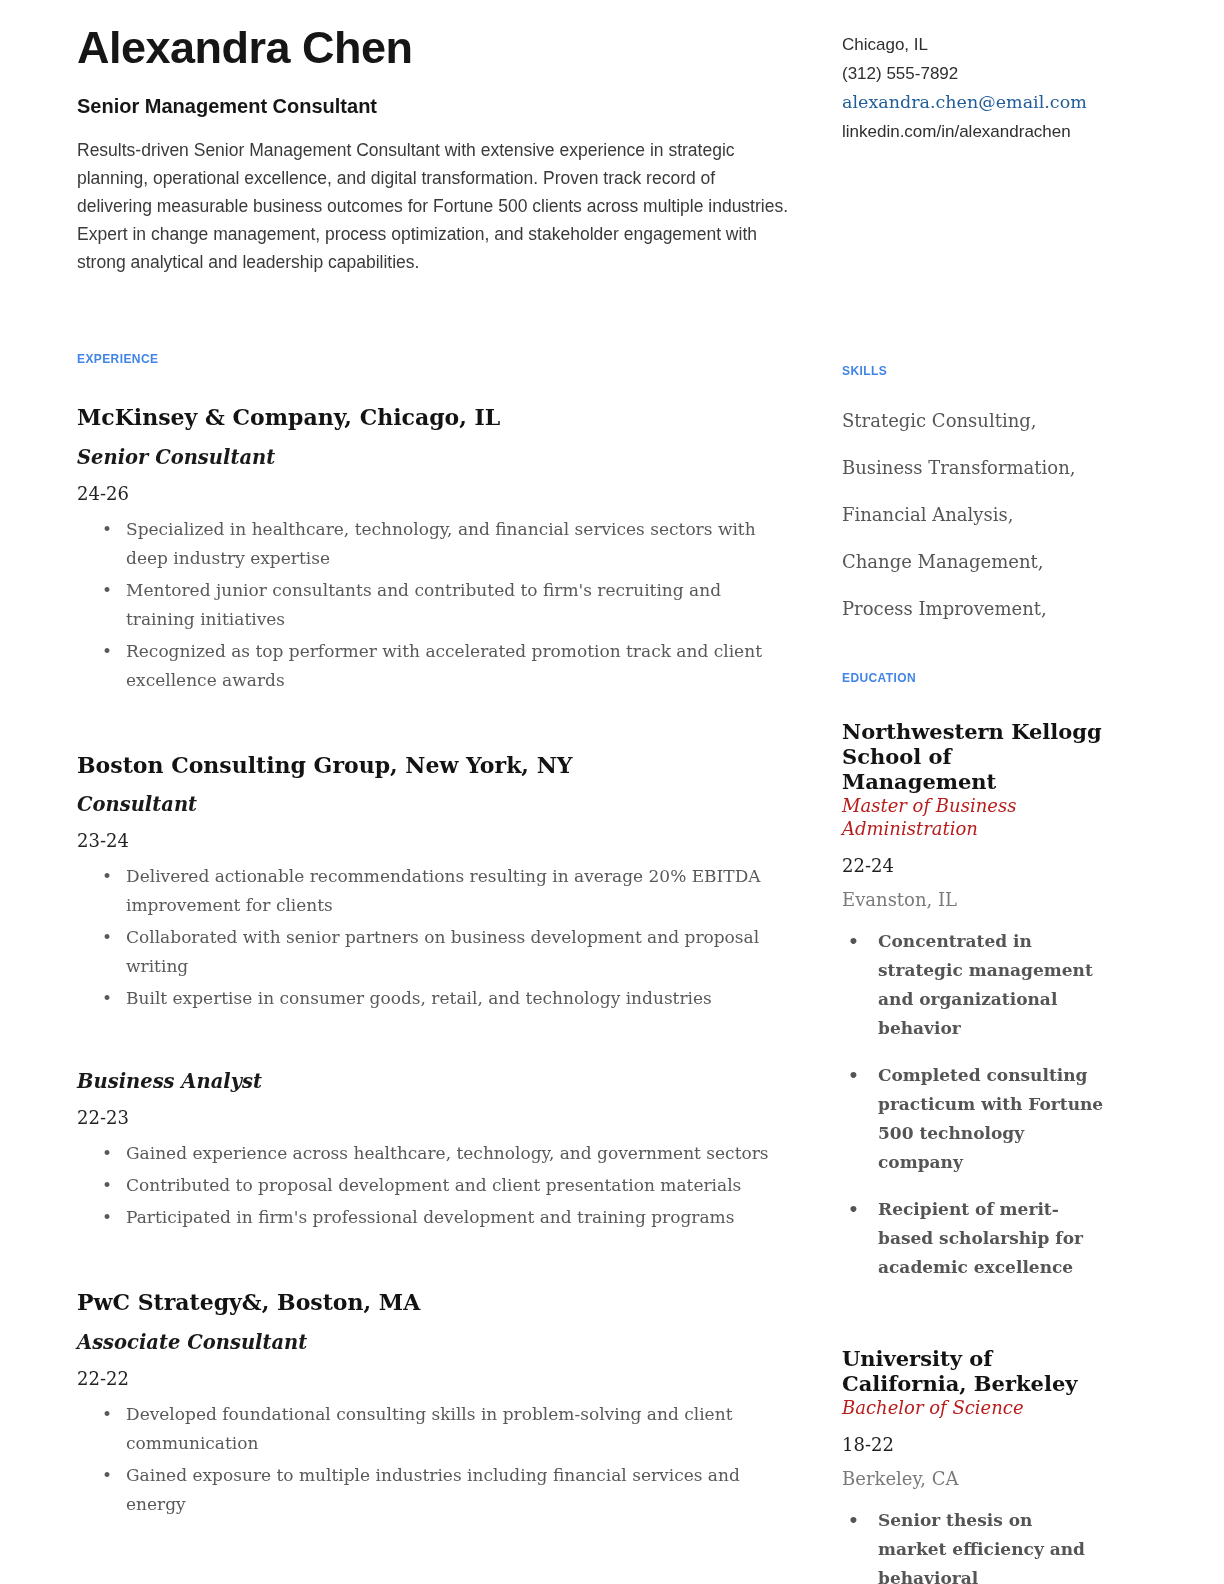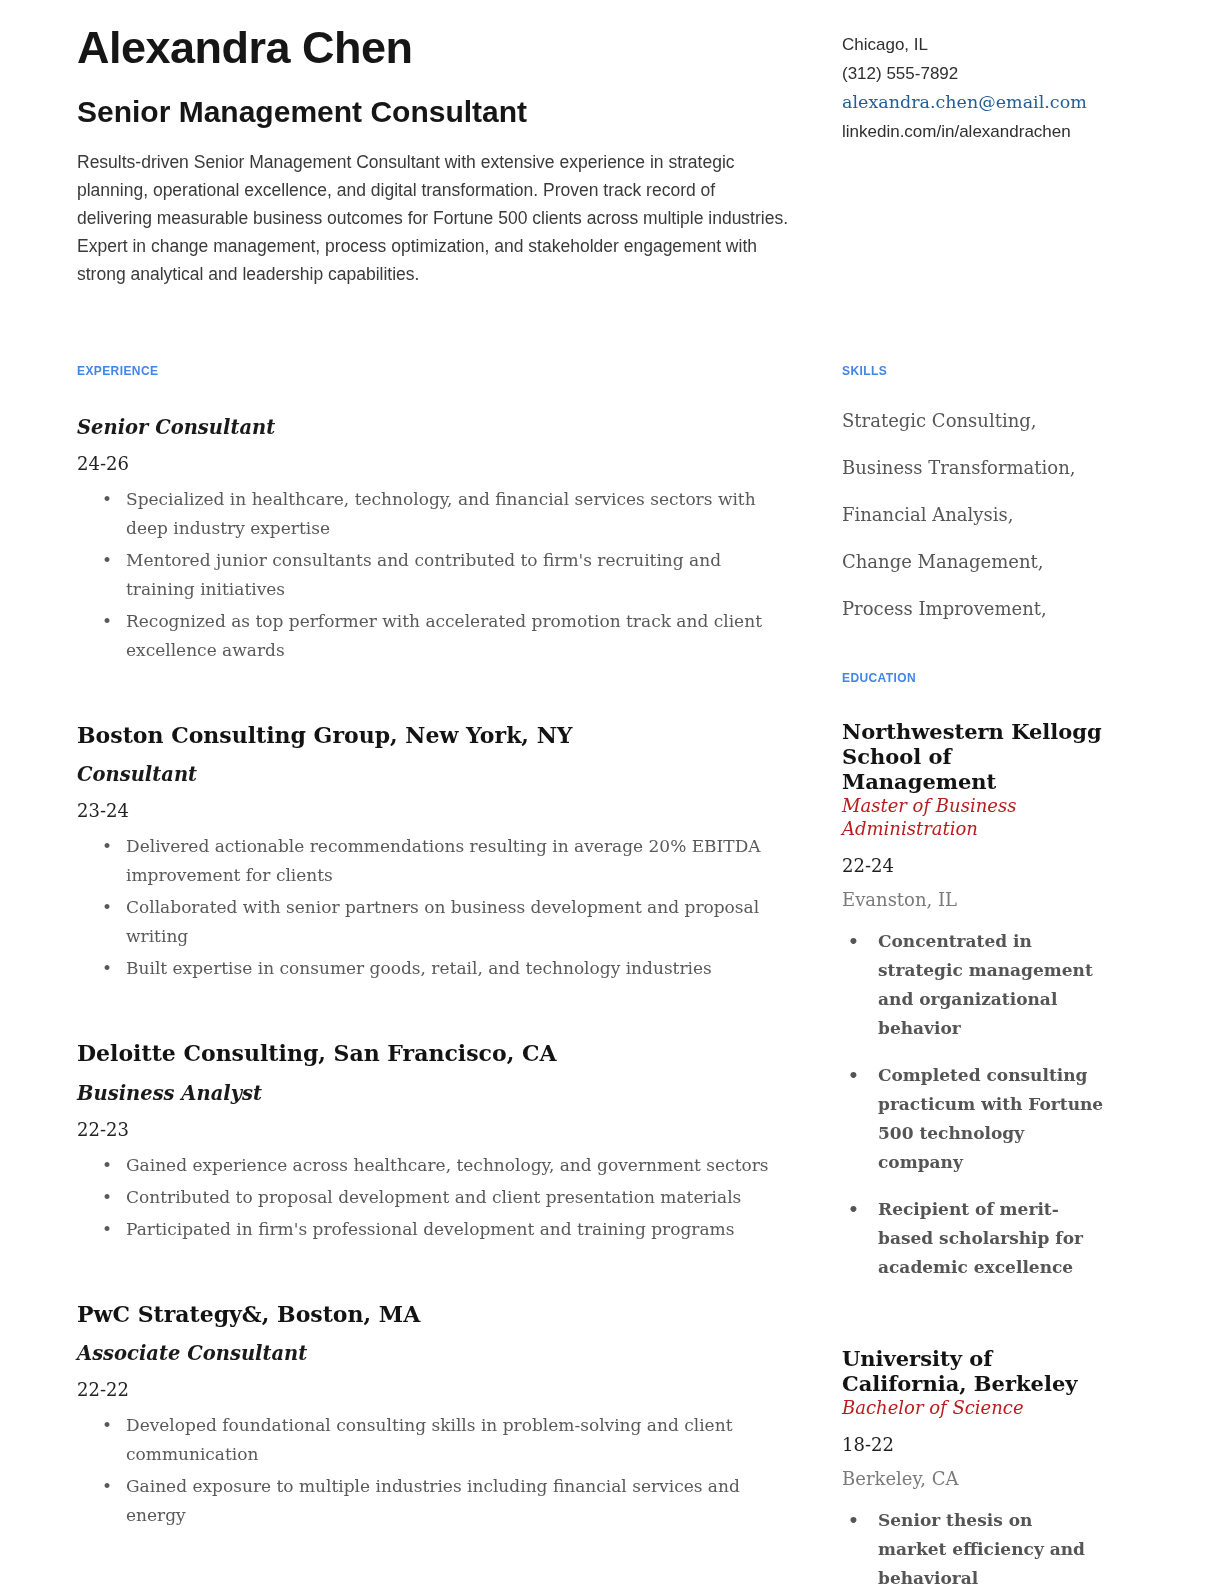--- a/index.html
+++ b/index.html
@@ -14,21 +14,21 @@
   .col-left { width: 715px; margin-right: 50px; flex-shrink: 0; }
   .col-right { width: 263px; flex-shrink: 0; }
 
   
   .name {
     margin: 8px 0 0; font-size: 45px; line-height: 1.14;
     font-weight: 800; letter-spacing: -0.5px; color: #161616;
     font-family: "Liberation Sans", sans-serif;
   }
   .headline {
-    margin: 22px 0 0; font-size: 30px; line-height: 1.15;
+    margin: 22px 0 0; font-size: 20px; line-height: 1.15;
     font-weight: 800; color: #161616;
   }
   .summary {
     margin: 18px 0 0; width: 715px;
     font-size: 17.5px; line-height: 28px; color: #3a3a3a;
   }
   .section-heading {
     font-size: 12px; font-weight: 700; letter-spacing: 0.4px;
     color: #4285e8; line-height: 18px;
   }
@@ -98,20 +98,21 @@
 <div class="page">
 
   <div class="col-left">
     <h1 class="name">Alexandra Chen</h1>
     <h2 class="headline">Senior Management Consultant</h2>
     <p class="summary">Results-driven Senior Management Consultant with extensive experience in strategic planning, operational excellence, and digital transformation. Proven track record of delivering measurable business outcomes for Fortune 500 clients across multiple industries. Expert in change management, process optimization, and stakeholder engagement with strong analytical and leadership capabilities.</p>
 
     <div class="section-heading exp-heading">EXPERIENCE</div>
 
     <div class="job">
+      <h3 class="company">McKinsey &amp; Company, Chicago, IL</h3>
       <div class="job-title">Senior Consultant</div>
       <div class="job-dates">24-26</div>
       <ul class="bullets">
         <li>Specialized in healthcare, technology, and financial services sectors with deep industry expertise</li>
         <li>Mentored junior consultants and contributed to firm's recruiting and training initiatives</li>
         <li>Recognized as top performer with accelerated promotion track and client excellence awards</li>
       </ul>
     </div>
 
     <div class="job">
@@ -119,21 +120,20 @@
       <div class="job-title">Consultant</div>
       <div class="job-dates">23-24</div>
       <ul class="bullets">
         <li>Delivered actionable recommendations resulting in average 20% EBITDA improvement for clients</li>
         <li>Collaborated with senior partners on business development and proposal writing</li>
         <li>Built expertise in consumer goods, retail, and technology industries</li>
       </ul>
     </div>
 
     <div class="job">
-      <h3 class="company">Deloitte Consulting, San Francisco, CA</h3>
       <div class="job-title">Business Analyst</div>
       <div class="job-dates">22-23</div>
       <ul class="bullets">
         <li>Gained experience across healthcare, technology, and government sectors</li>
         <li>Contributed to proposal development and client presentation materials</li>
         <li>Participated in firm's professional development and training programs</li>
       </ul>
     </div>
 
     <div class="job">

